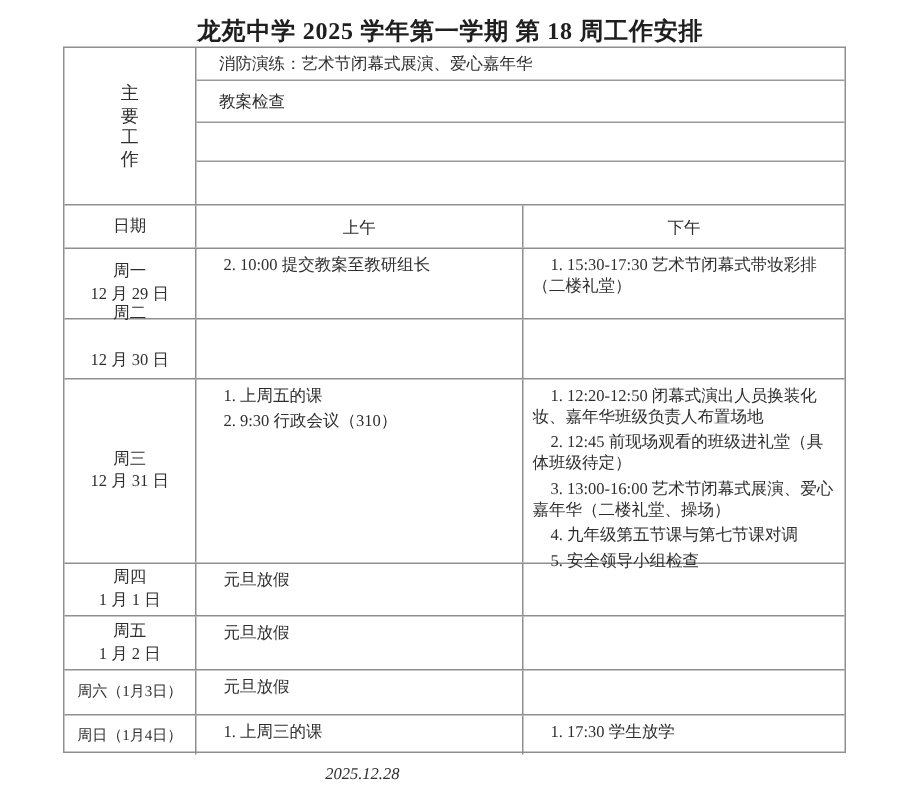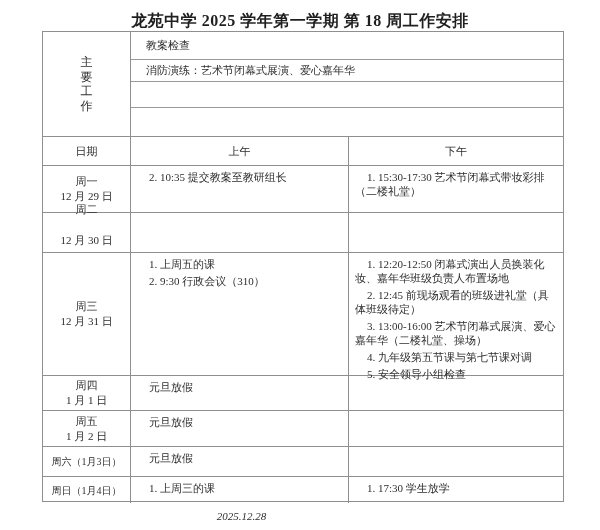--- a/index.html
+++ b/index.html
@@ -121,40 +121,40 @@
 <div class="work-table">
 
   <div class="main-work">
     <div class="main-work-label">
         <p class="" style="margin: 0px;">主</p>
         <p class="" style="margin: 0px;">要</p>
         <p class="" style="margin: 0px;">工</p>
         <p class="" style="margin: 0px;">作</p>
       </div>
     <div class="main-work-rows">
+      <div class="mw-row r1">消防演练：艺术节闭幕式展演、爱心嘉年华</div>
       <div class="mw-row r2">教案检查</div>
-      <div class="mw-row r1">消防演练：艺术节闭幕式展演、爱心嘉年华</div>
       <div class="mw-row r3"></div>
       <div class="mw-row r4"></div>
     </div>
   </div>
 
   <div class="sched-row hdr">
     <div class="col-date">日期</div>
     <div class="col-am">上午</div>
     <div class="col-pm">下午</div>
   </div>
 
   <div class="sched-row row-mon">
     <div class="col-date">
       <p class="day-name" style="margin:0">周一</p>
       <p class="day-date" style="margin:0">12 月 29 日</p>
     </div>
     <div class="col-am">
-        <p class="cell-item">2. 10:35 提交教案至教研组长</p>
+        <p class="cell-item">2. 10:00 提交教案至教研组长</p>
       </div>
     <div class="col-pm">
         <p class="cell-item">1. 15:30-17:30 艺术节闭幕式带妆彩排（二楼礼堂）</p>
       </div>
   </div>
 
   <div class="sched-row row-tue">
     <div class="col-date">
       <p class="day-name" style="margin:0">周二</p>
       <p class="day-date" style="margin:16px">12 月 30 日</p>

